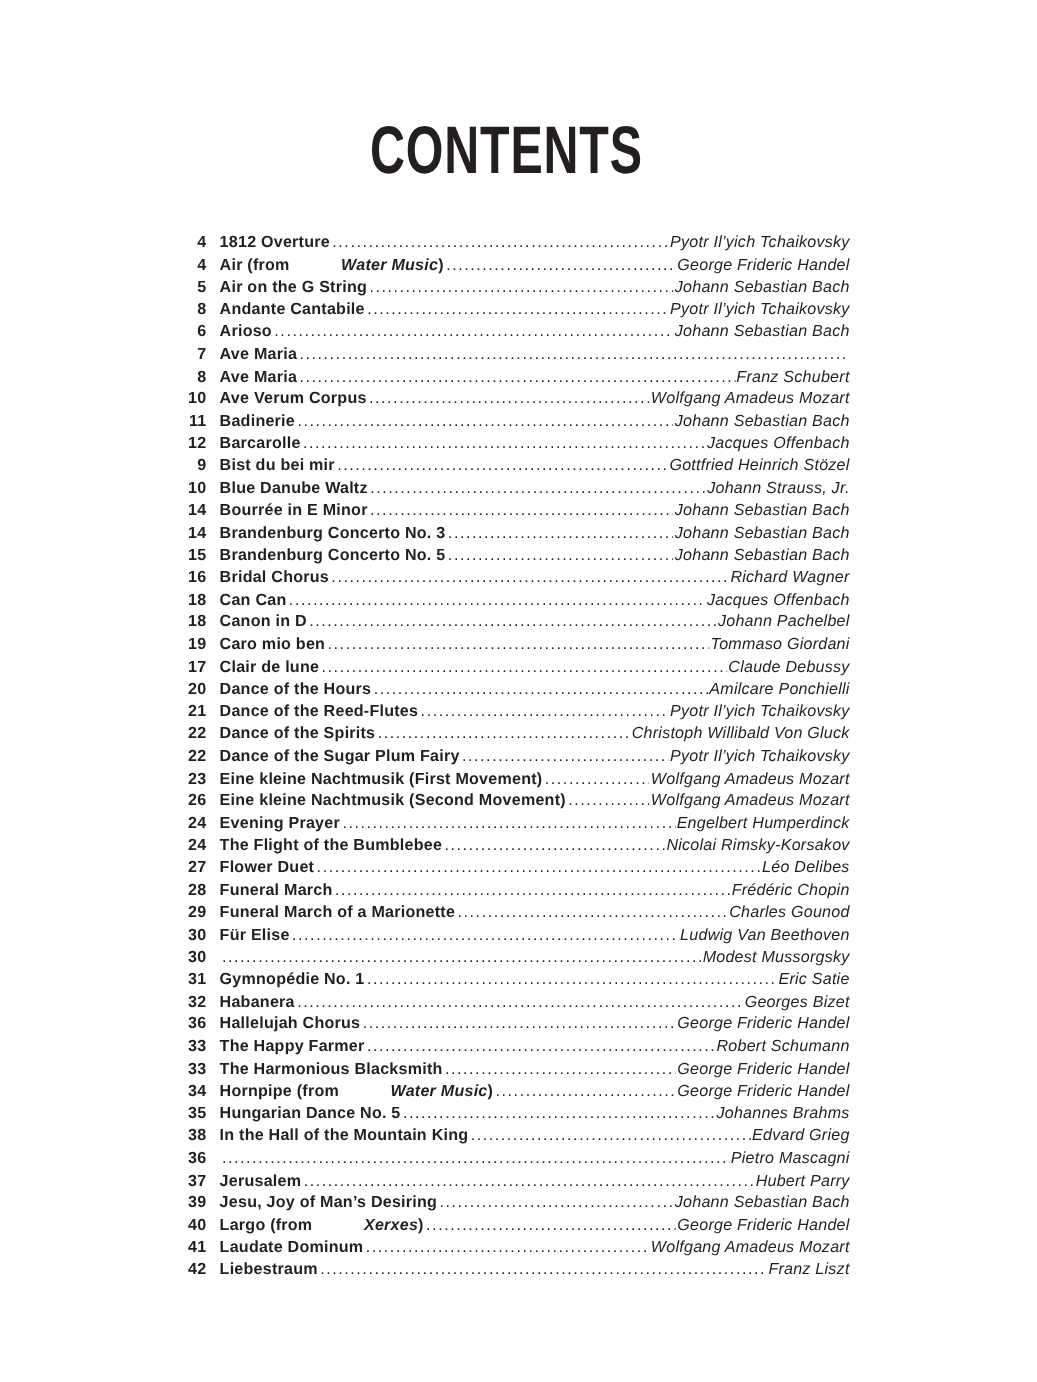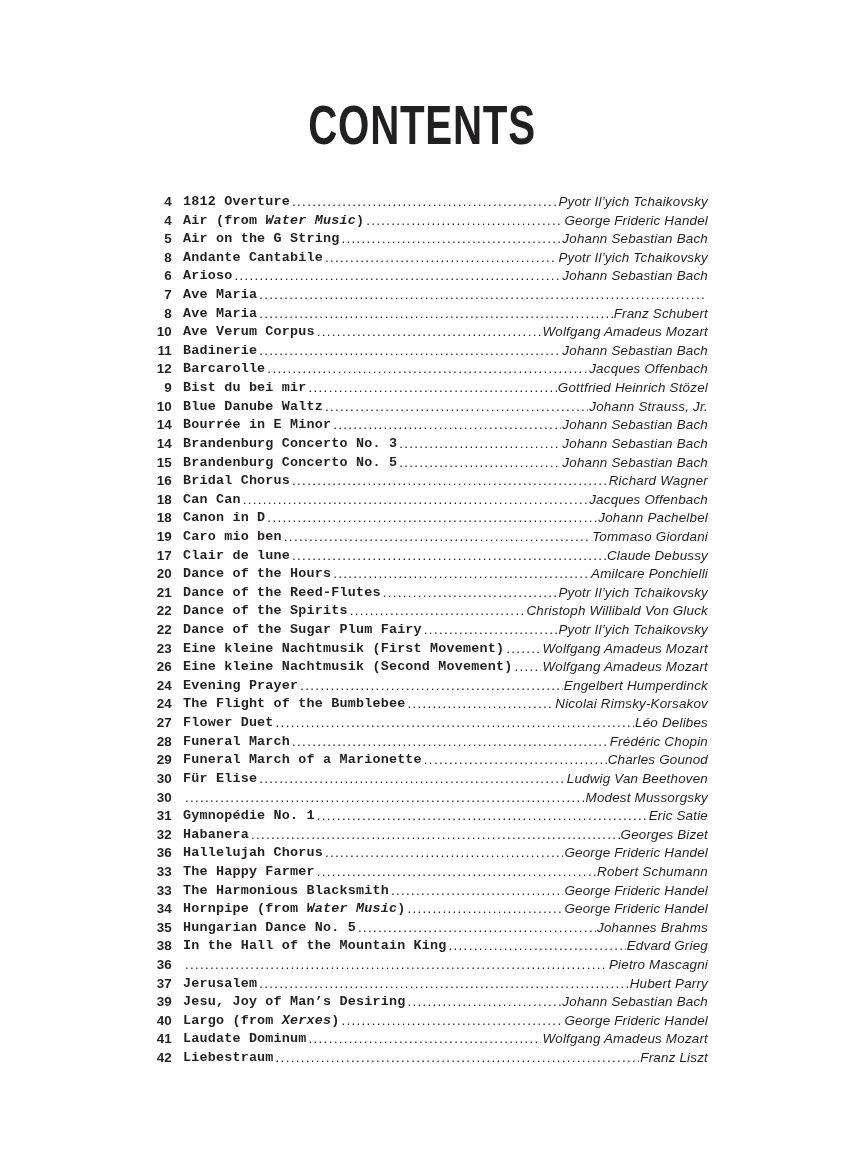--- a/index.html
+++ b/index.html
@@ -47,24 +47,24 @@
     flex: 0 0 26px;
     text-align: right;
     margin-right: 11px;
     font-weight: bold;
     letter-spacing: 0.2px;
   }
   .entry-title {
     flex: 0 0 auto;
     font-weight: bold;
     letter-spacing: 0.2px;
-    font-family: Liberation Mono, monospace;
   }
   .entry-title .ital {
     font-style: italic;
+    margin-left: 39px;
   }
   .leader {
     flex: 1 1 auto;
     overflow: hidden;
     min-width: 6px;
     margin: 0 1px 0 2px;
     letter-spacing: 1.3px;
     font-weight: normal;
   }
   .composer {

